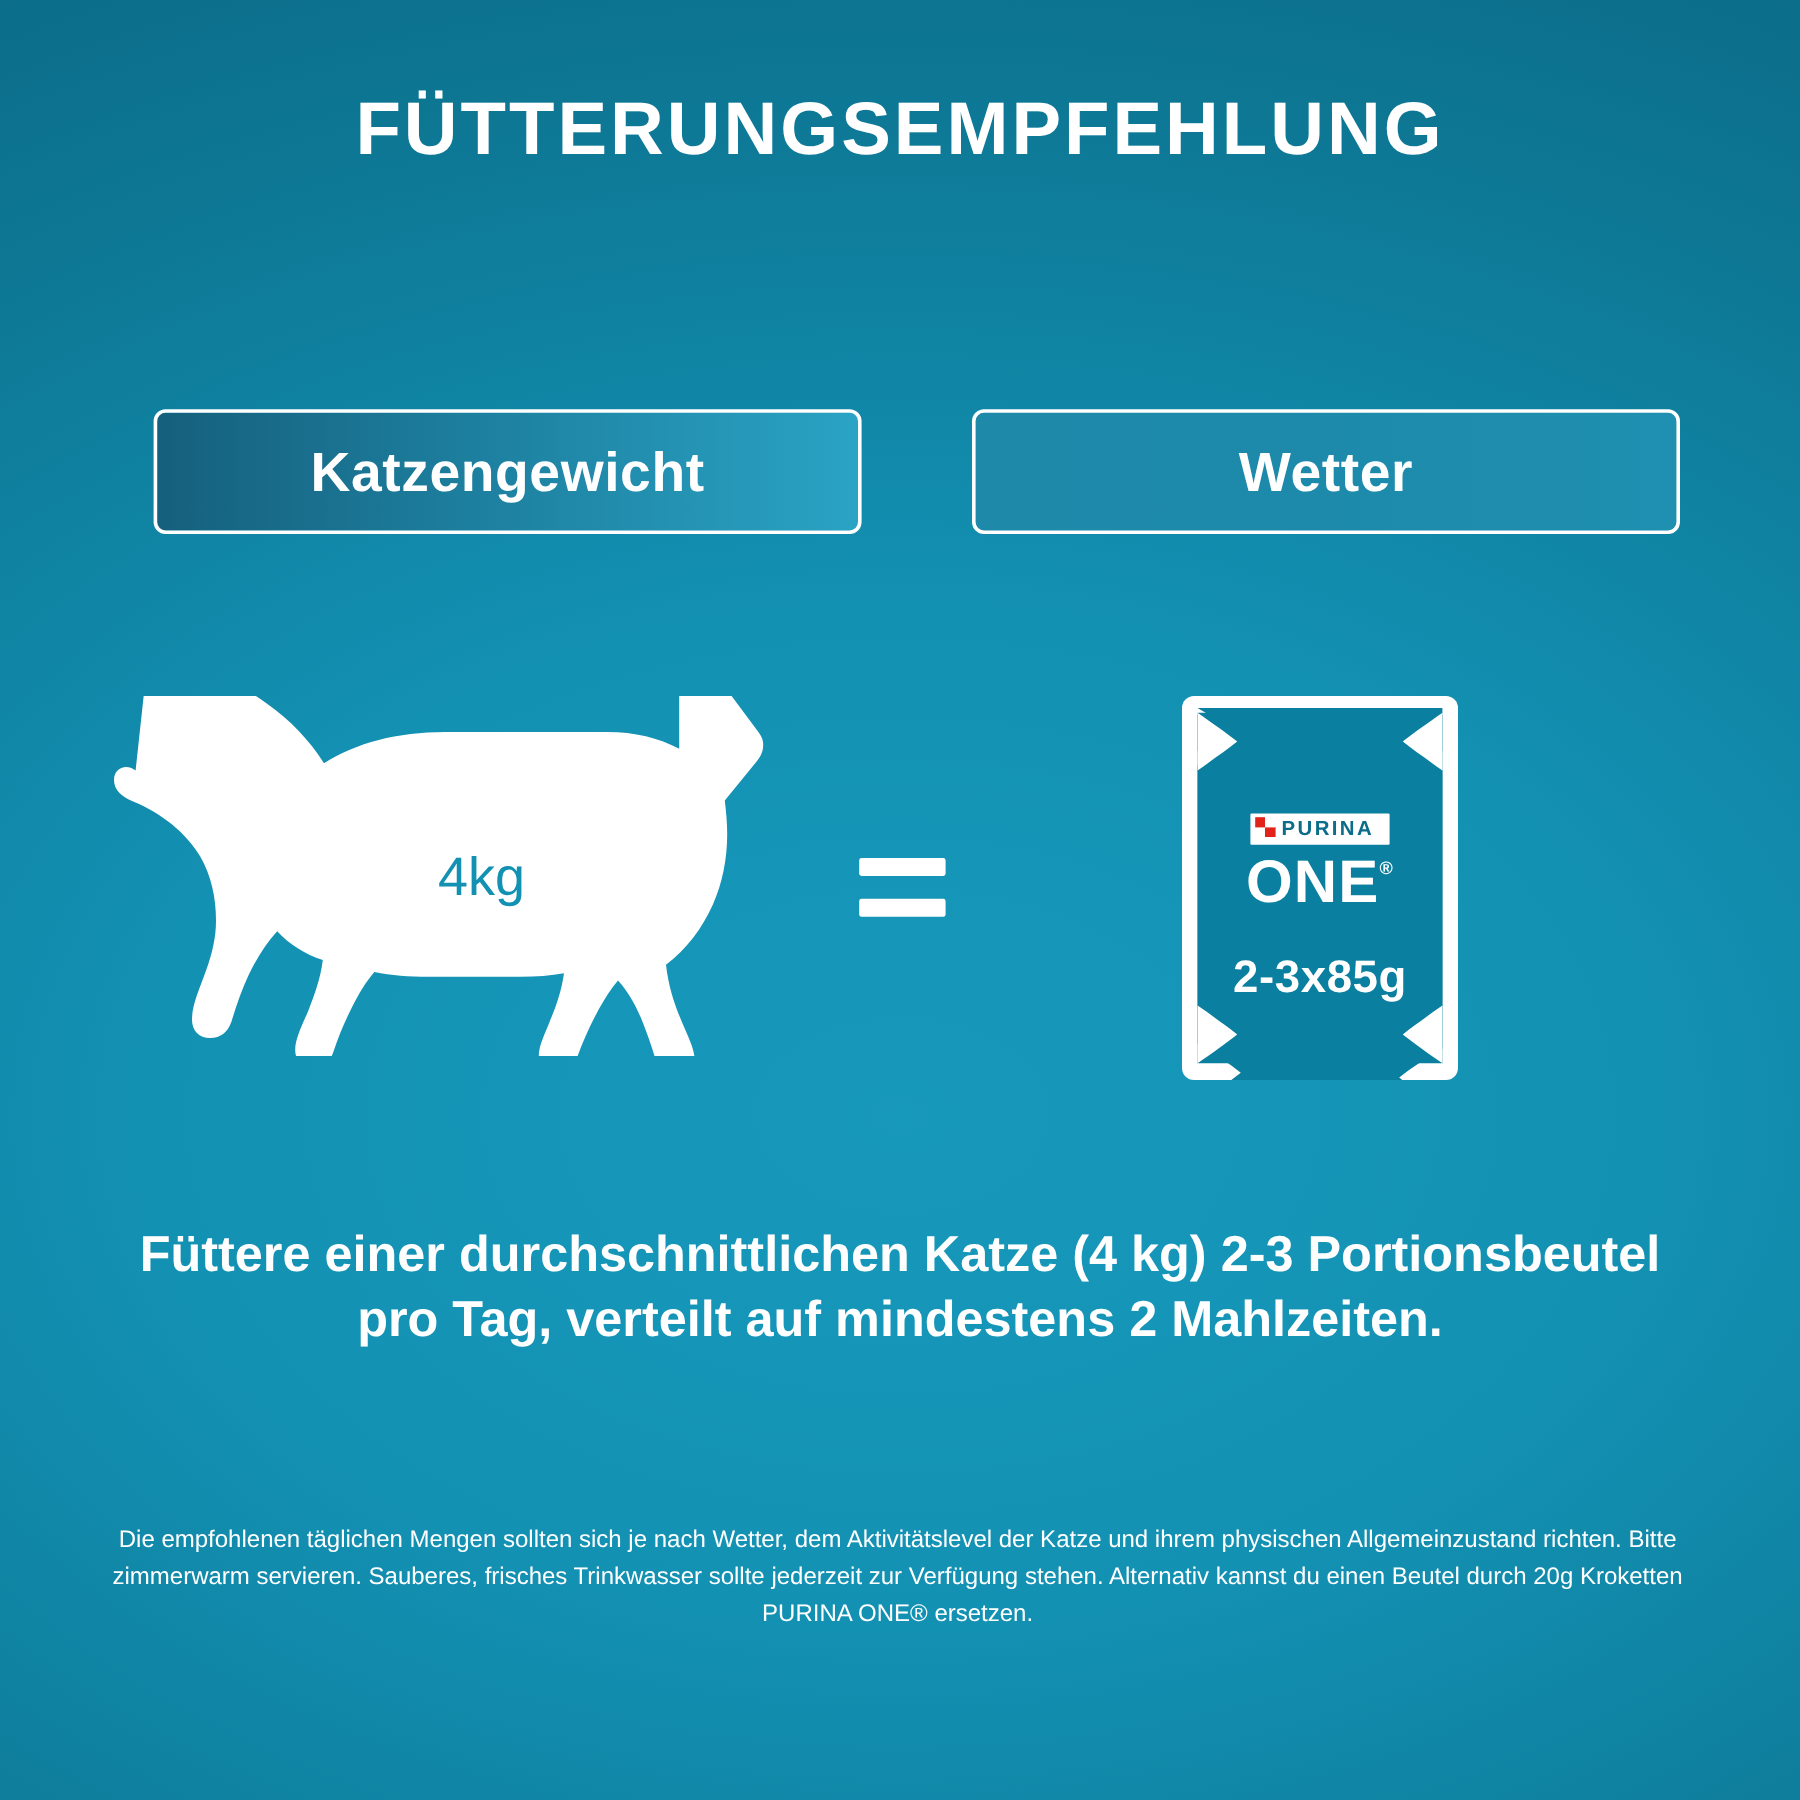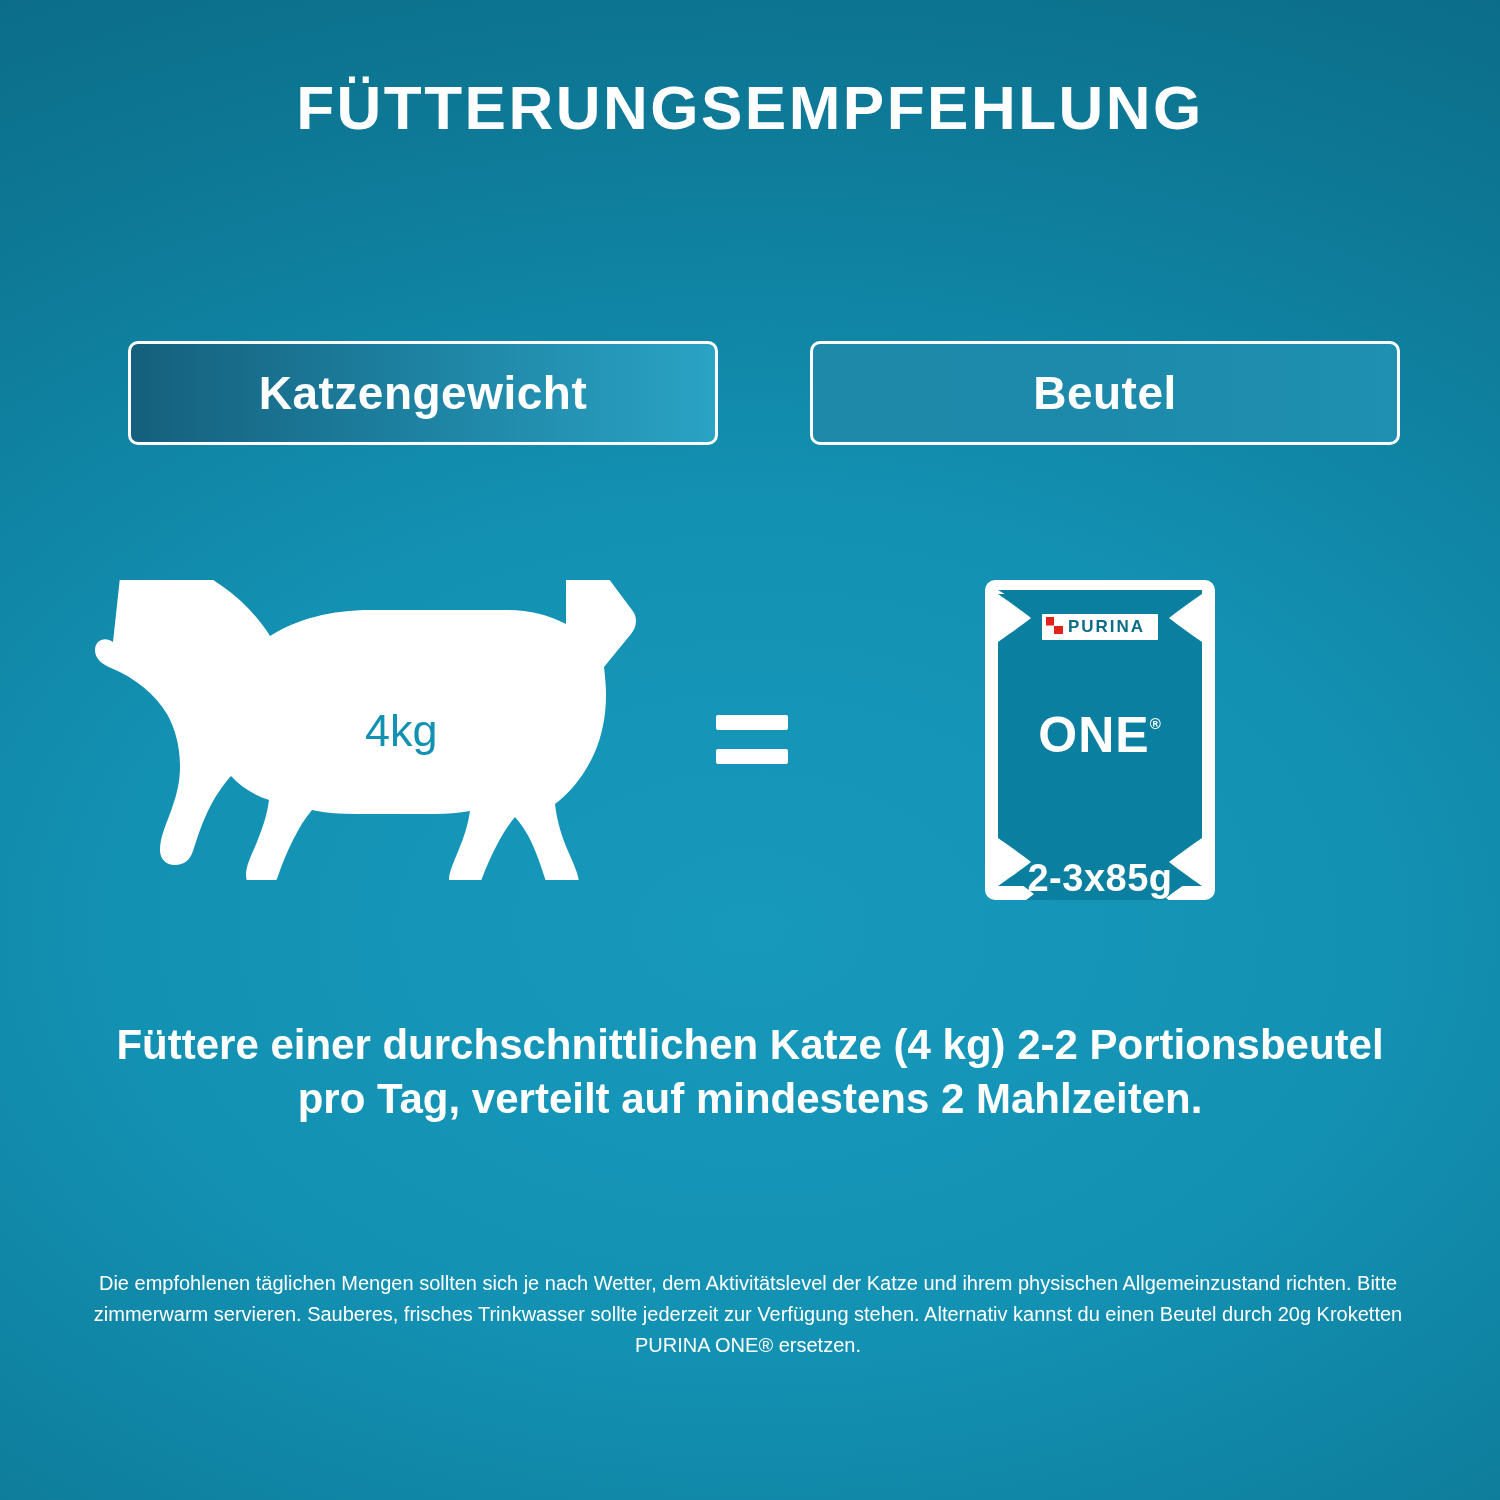--- a/index.html
+++ b/index.html
@@ -120,21 +120,21 @@
   }
   .pouch-text {
     position: absolute;
     left: 0;
     top: 0;
     width: 230px;
     height: 320px;
     display: flex;
     flex-direction: column;
     align-items: center;
-    justify-content: space-between;
+    justify-content: center;
     padding-top: 34px;
     box-sizing: border-box;
     pointer-events: none;
   }
   .purina-box {
     background: #ffffff;
     color: #0b6d8a;
     font-size: 17px;
     font-weight: bold;
     letter-spacing: 2px;
@@ -203,21 +203,21 @@
 
 <div class="page">
 
   <div class="title">FÜTTERUNGSEMPFEHLUNG</div>
 
   <div class="pills">
     <div class="pill pill-left">
       <span class="pill-label">Katzengewicht</span>
     </div>
     <div class="pill pill-right">
-      <span class="pill-label">Beutel</span>
+      <span class="pill-label">Wetter</span>
     </div>
   </div>
 
   <div class="illus">
 
     <div class="cat-wrap">
       <svg viewBox="0 0 600 300" width="600" height="300" aria-hidden="true">
         <path fill="#ffffff" d="M18 62c-8 -6 -18 -2 -18 8 0 9 7 14 16 18 24 10 44 26 56 46 9 16 13 34 13 53 0 14 -3 27 -8 41 -6 17 -12 29 -12 42 0 9 6 15 15 15 9 0 15 -5 18 -14 4 -13 8 -25 14 -38 7 -15 15 -27 24 -37 10 11 23 19 38 24 -2 16 -7 29 -12 42 -6 14 -11 24 -11 33 0 9 6 15 15 15 9 0 14 -5 17 -14 4 -12 9 -24 15 -36 6 -12 12 -22 19 -30 14 3 29 4 45 4h77c13 0 25 -1 36 -3 -2 14 -6 26 -11 38 -5 13 -10 22 -10 31 0 9 6 15 15 15 9 0 14 -5 17 -14 5 -14 11 -27 18 -40 5 -9 10 -17 16 -24 8 9 14 19 19 31 5 12 9 24 13 37 3 9 8 14 17 14 9 0 15 -6 15 -15 0 -9 -5 -19 -11 -33 -6 -14 -11 -29 -13 -47 17 -13 30 -30 39 -50 8 -18 12 -38 12 -59 0 -10 -1 -19 -2 -28l27 -33c3 -4 5 -8 5 -13 0 -4 -1 -7 -4 -11l-35 -47c-4 -5 -9 -8 -15 -8 -9 0 -16 7 -16 17v52c-17 -9 -37 -14 -60 -14h-135c-40 0 -74 9 -101 26 -12 -19 -28 -36 -48 -50 -25 -18 -52 -30 -80 -36 -9 -2 -18 1 -20 9z"></path>
       </svg>
       <div class="cat-weight">4kg</div>
@@ -251,17 +251,17 @@
         </div>
         <div class="one-word">
           <span>ONE</span><sup>®</sup>
         </div>
         <div class="pouch-amount">2-3x85g</div>
       </div>
     </div>
 
   </div>
 
-  <div class="main-text">Füttere einer durchschnittlichen Katze (4 kg) 2-2 Portionsbeutel pro Tag, verteilt auf mindestens 2 Mahlzeiten.</div>
+  <div class="main-text">Füttere einer durchschnittlichen Katze (4 kg) 2-3 Portionsbeutel pro Tag, verteilt auf mindestens 2 Mahlzeiten.</div>
 
   <div class="footnote">Die empfohlenen täglichen Mengen sollten sich je nach Wetter, dem Aktivitätslevel der Katze und ihrem physischen Allgemeinzustand richten. Bitte zimmerwarm servieren. Sauberes, frisches Trinkwasser sollte jederzeit zur Verfügung stehen. Alternativ kannst du einen Beutel durch 20g Kroketten PURINA ONE® ersetzen.</div>
 
 </div>
 
 </body></html>

